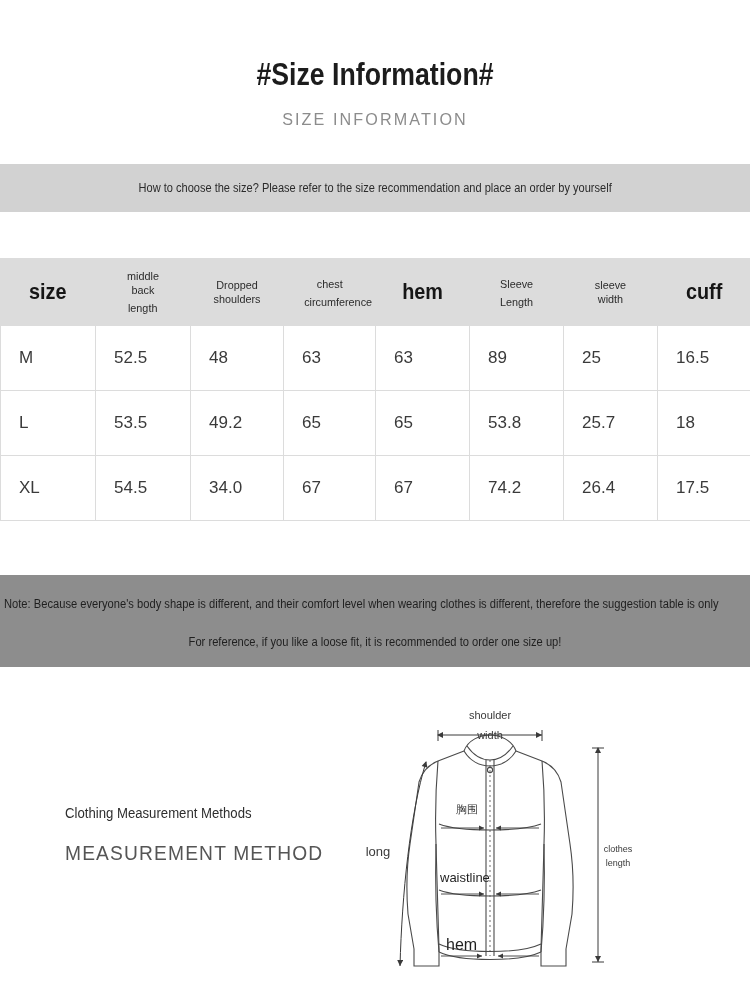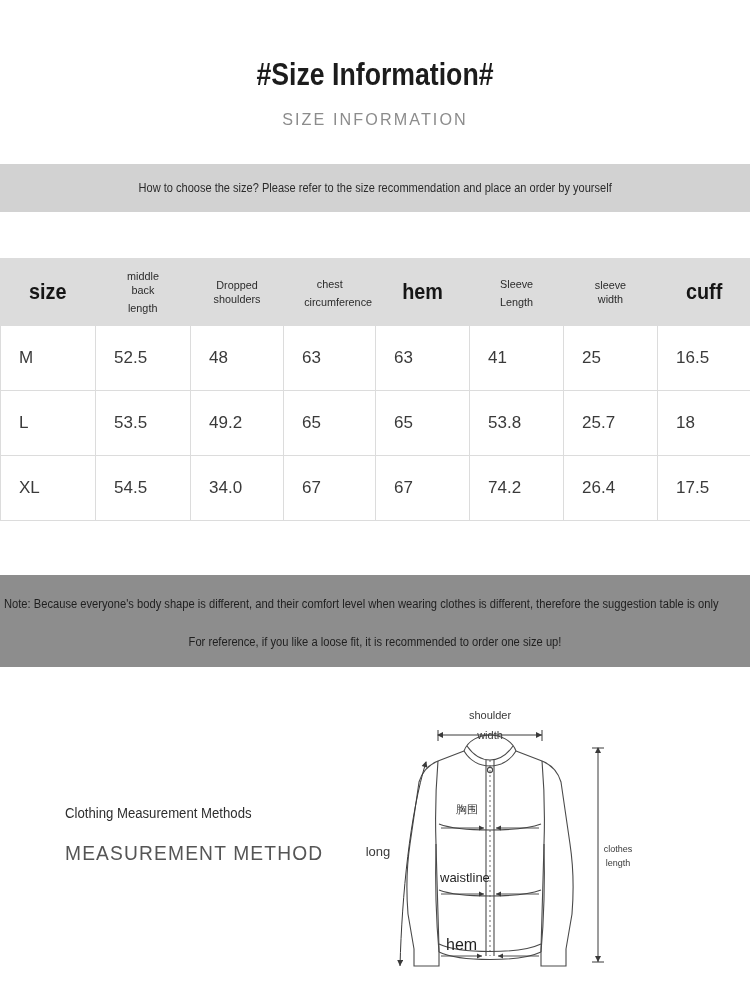--- a/index.html
+++ b/index.html
@@ -275,21 +275,21 @@
           </th>
         </tr>
       </thead>
       <tbody>
         <tr>
           <td><span class="cell-val">M</span></td>
           <td><span class="cell-val">52.5</span></td>
           <td><span class="cell-val">48</span></td>
           <td><span class="cell-val">63</span></td>
           <td><span class="cell-val">63</span></td>
-          <td><span class="cell-val">41</span></td>
+          <td><span class="cell-val">89</span></td>
           <td><span class="cell-val">25</span></td>
           <td><span class="cell-val">16.5</span></td>
         </tr>
         <tr>
           <td><span class="cell-val">L</span></td>
           <td><span class="cell-val">53.5</span></td>
           <td><span class="cell-val">49.2</span></td>
           <td><span class="cell-val">65</span></td>
           <td><span class="cell-val">65</span></td>
           <td><span class="cell-val">53.8</span></td>

